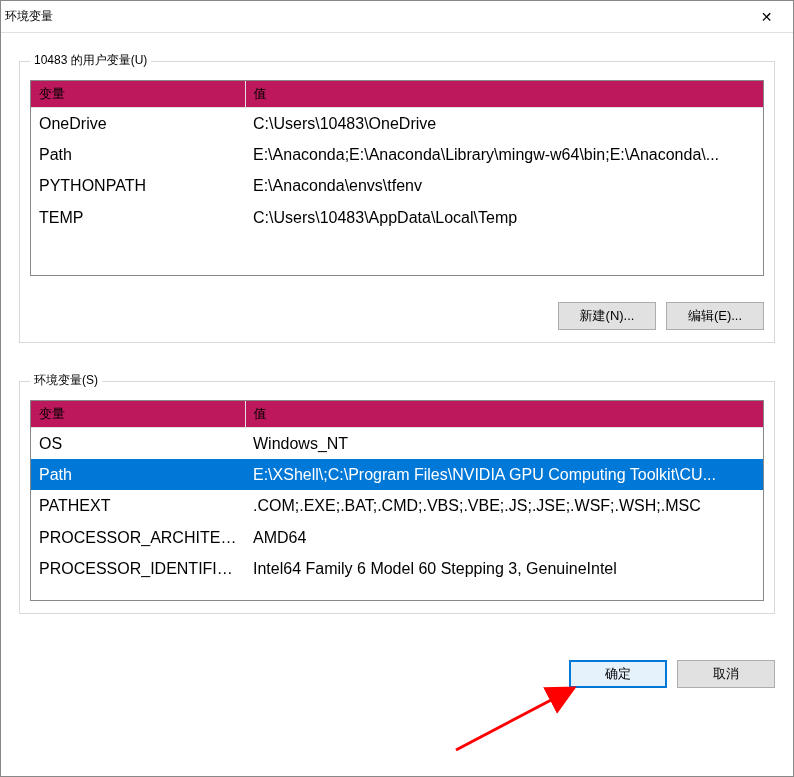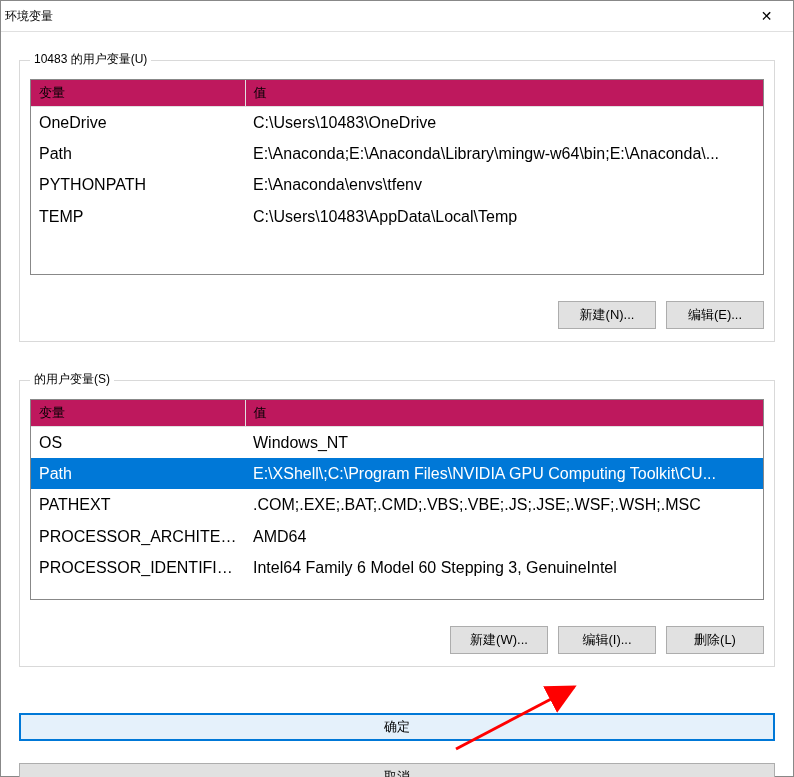--- a/index.html
+++ b/index.html
@@ -16,21 +16,21 @@
   .table-wrap { border: 1px solid #888; overflow: hidden; }
   .table-wrap.sys { height: 201px; overflow-y: scroll; }
   table { width: 100%; border-collapse: collapse; table-layout: fixed; }
   th { text-align: left; font-weight: normal; padding: 4px 8px; border-right: 1px solid #e0e0e0; border-bottom: 1px solid #e0e0e0; background: #be185d; font-size: 13px; }
   th:last-child { border-right: none; }
   td { padding: 2px 8px; white-space: nowrap; overflow: hidden; text-overflow: ellipsis; font-size: 16px; line-height: 1.7; }
   tr.selected td { background: #0078d7; color: #fff; }
   .btn-row { display: flex; justify-content: flex-end; gap: 10px; margin-top: 14px; }
   button.btn { min-width: 98px; height: 28px; background: #e1e1e1; border: 1px solid #adadad; font-family: inherit; font-size: 13px; cursor: default; padding: 0 10px; margin-top: 12px; }
   button.btn.focus { border: 2px solid #0078d7; background: #e5f1fb; }
-  .dialog-btns { display: flex; justify-content: flex-end; gap: 10px; margin-top: 34px; flex-direction: column; }
+  .dialog-btns { display: flex; justify-content: flex-end; gap: 10px; margin-top: 34px; }
   .col-var { width: 214px; }
   .arrow { position: absolute; left: 445px; top: 647px; pointer-events: none; }
   
   .table-wrap.sys::-webkit-scrollbar { width: 17px; }
   .table-wrap.sys::-webkit-scrollbar-track { background: #f0f0f0; }
   .table-wrap.sys::-webkit-scrollbar-thumb { background: #c1c1c1; }
 </style>
 </head>
 <body>
 
@@ -76,21 +76,21 @@
             </tbody>
         </table>
       </div>
       <div class="btn-row">
         <button class="btn">新建(N)...</button>
         <button class="btn">编辑(E)...</button>
       </div>
     </div>
 
     <div class="groupbox group-sys">
-      <div class="group-label">的用户变量(S)</div>
+      <div class="group-label">环境变量(S)</div>
       <div class="table-wrap sys">
         <table>
           <colgroup>
               <col class="col-var">
               <col>
             </colgroup>
           <thead>
             <tr>
               <th>变量</th>
               <th>值</th>
@@ -113,25 +113,20 @@
                 <td>PROCESSOR_ARCHITECTURE</td>
                 <td>AMD64</td>
               </tr>
               <tr>
                 <td>PROCESSOR_IDENTIFIER</td>
                 <td>Intel64 Family 6 Model 60 Stepping 3, GenuineIntel</td>
               </tr>
             </tbody>
         </table>
       </div>
-      <div class="btn-row">
-        <button class="btn">新建(W)...</button>
-        <button class="btn">编辑(I)...</button>
-        <button class="btn">删除(L)</button>
-      </div>
     </div>
 
     <div class="dialog-btns">
       <button class="btn focus">确定</button>
       <button class="btn">取消</button>
     </div>
 
     <svg class="arrow" width="150" height="80">
       <defs>
         <marker id="ah" markerWidth="12" markerHeight="12" refX="9" refY="5" orient="auto">

